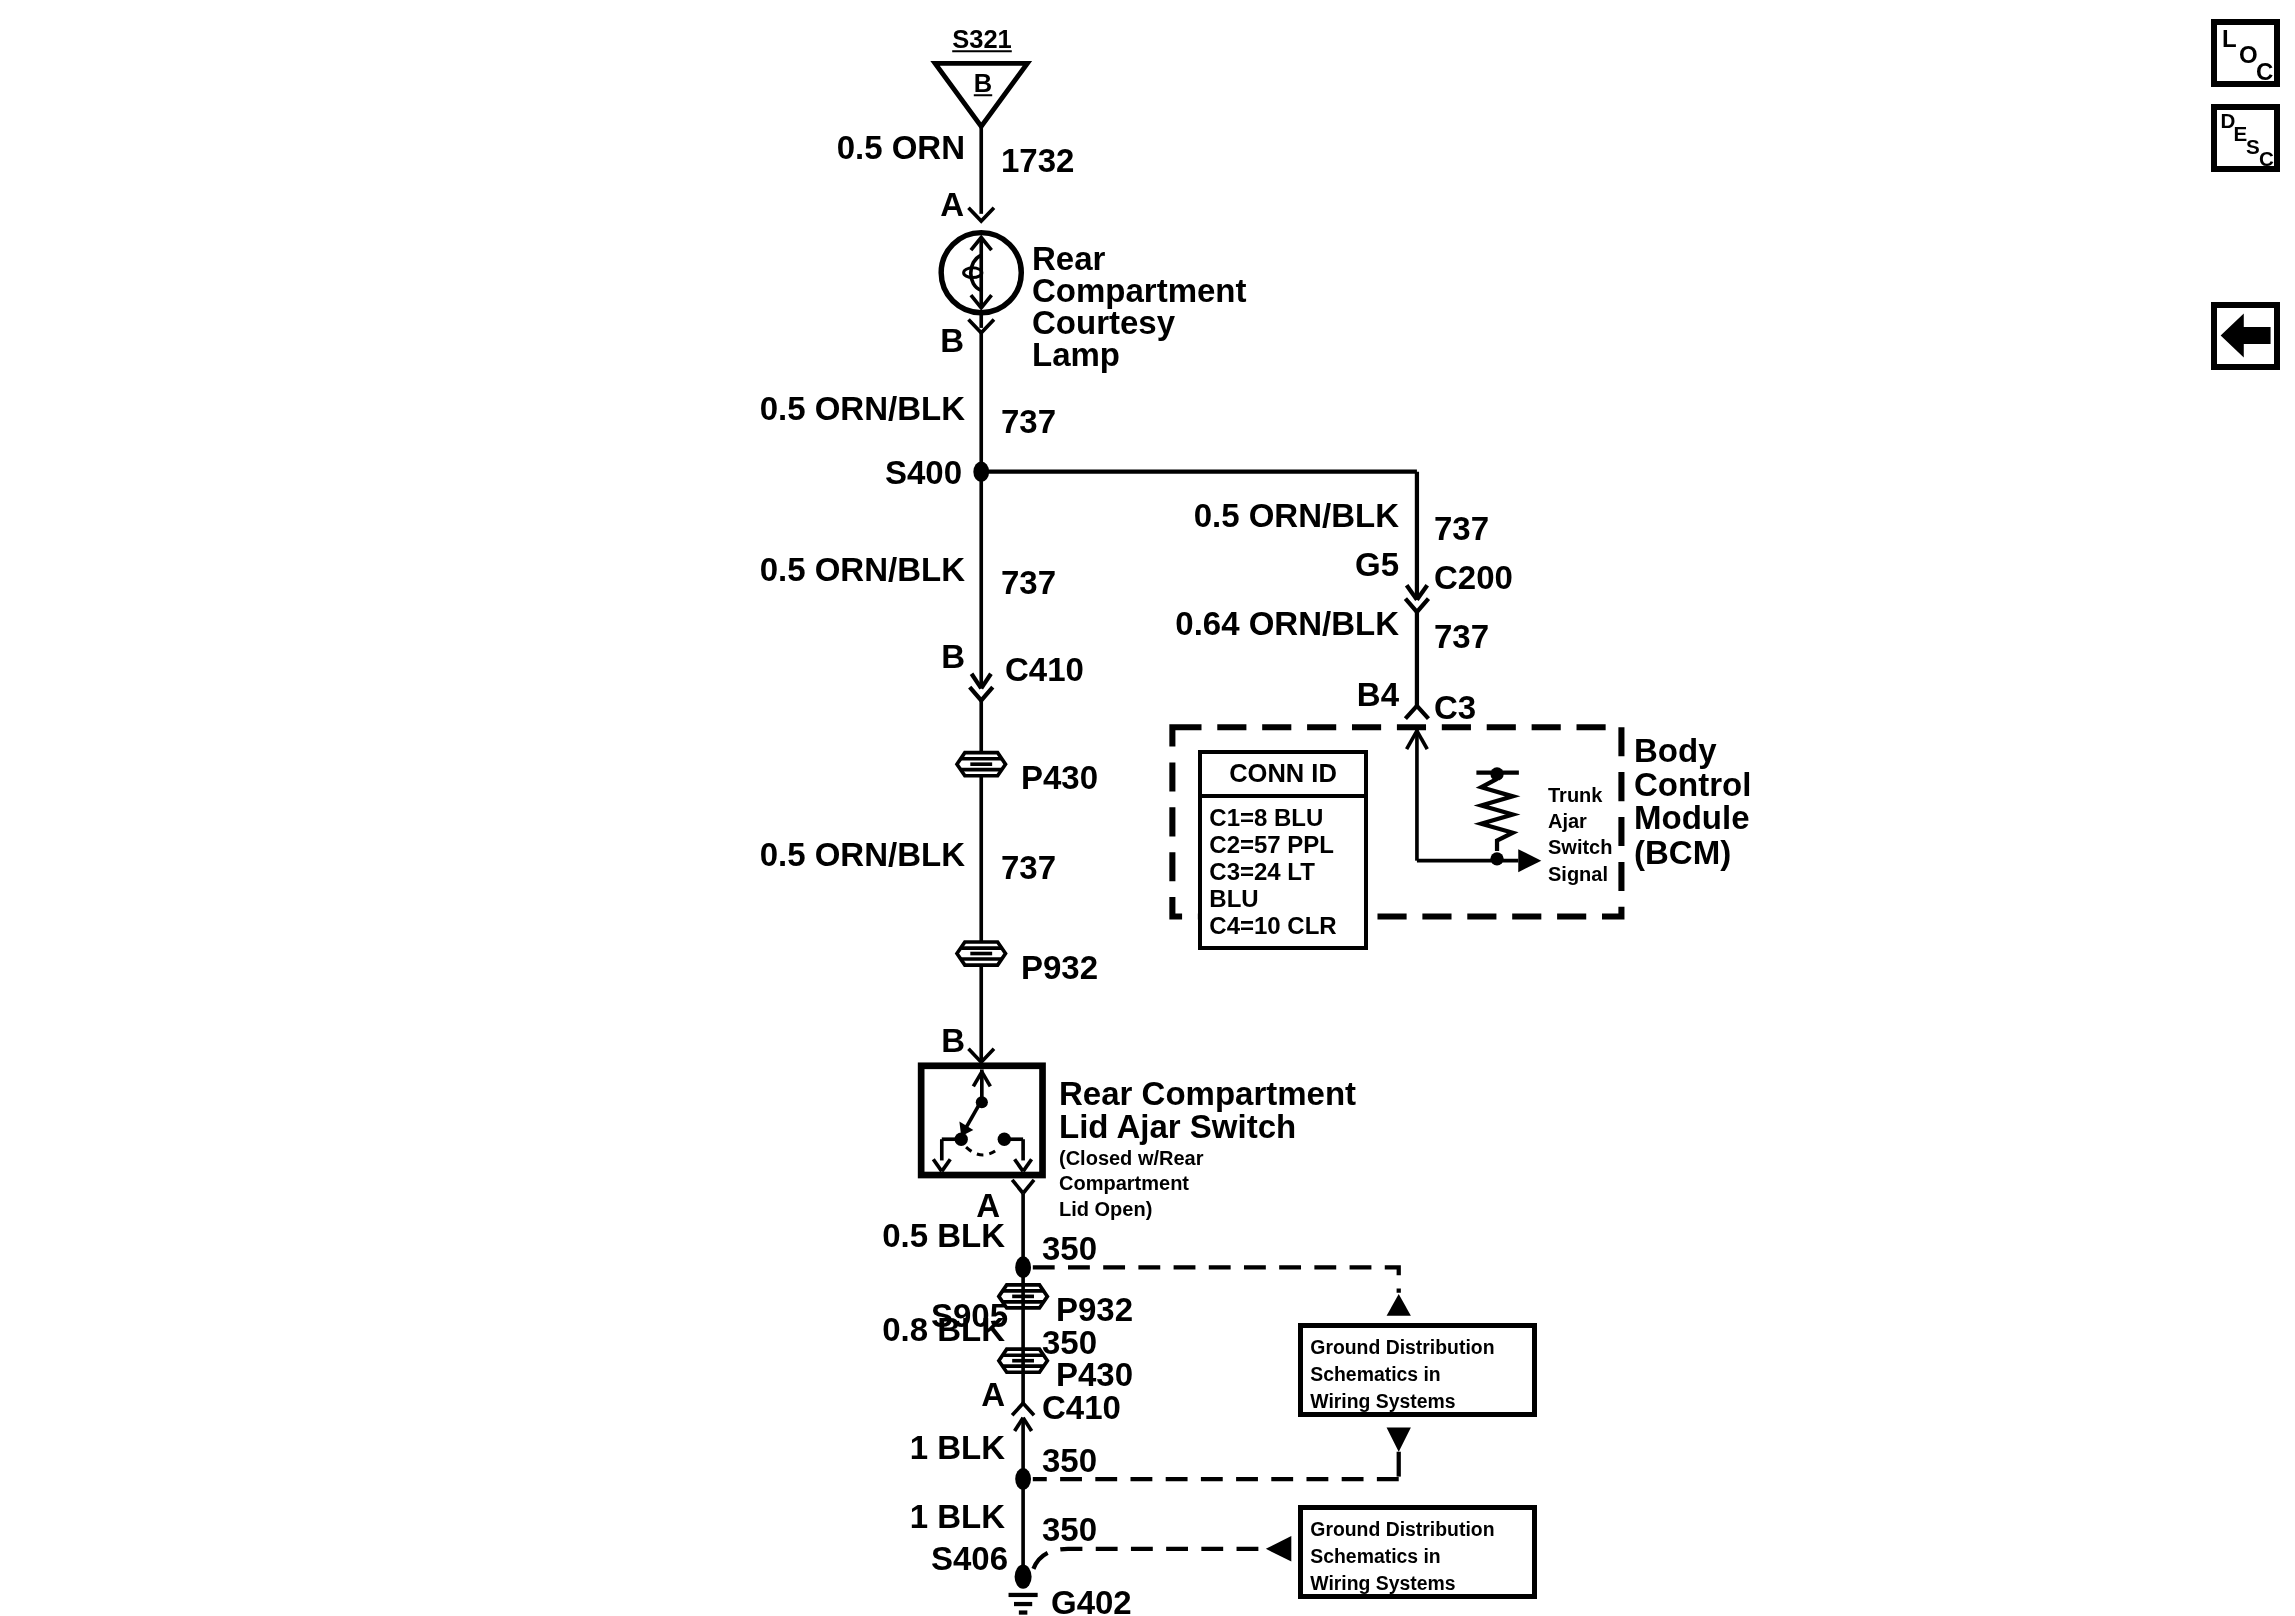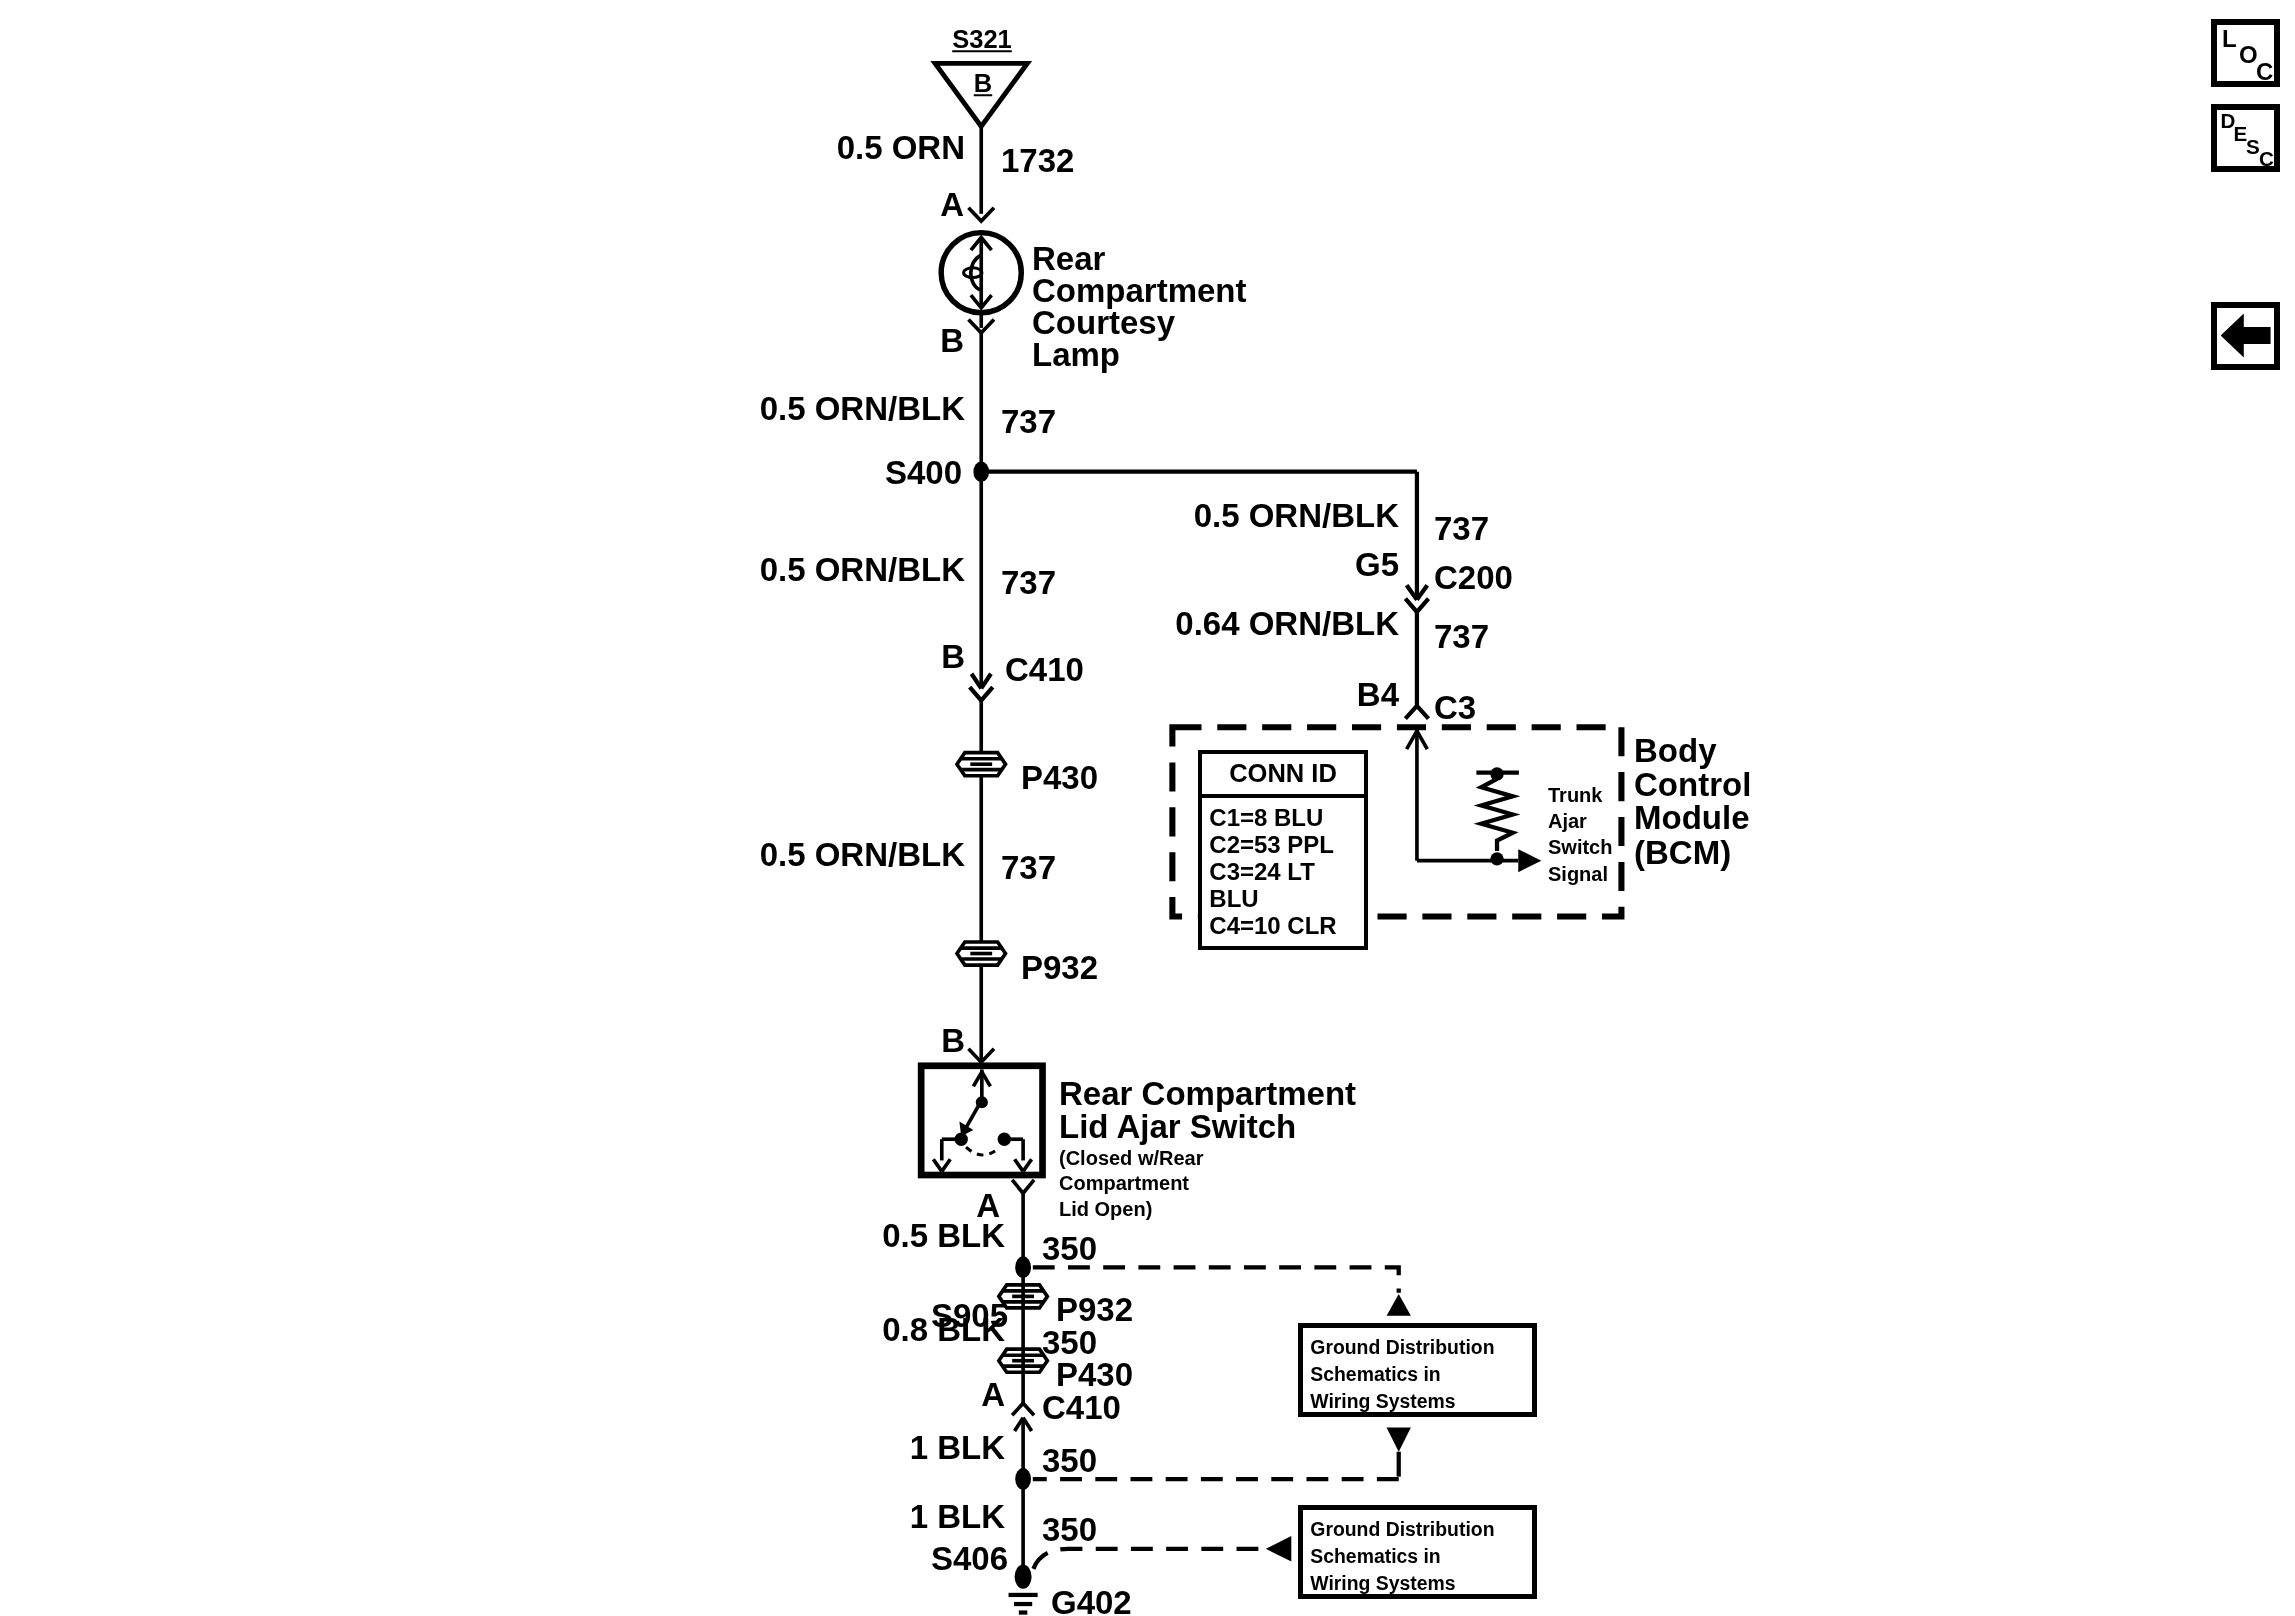--- a/index.html
+++ b/index.html
@@ -187,21 +187,21 @@
   <div class="lbl la" style="left:1434px;top:564px;">C200</div>
   <div class="lbl ra" style="left:1399px;top:623px;">0.64 ORN/BLK</div>
   <div class="lbl la" style="left:1434px;top:623px;">737</div>
   <div class="lbl ra" style="left:1399px;top:694px;">B4</div>
   <div class="lbl la" style="left:1434px;top:694px;">C3</div>
 
   <div class="conn-table">
     <div class="conn-head">CONN ID</div>
     <div class="conn-rows">
       <div class="conn-row">C1=8 BLU</div>
-      <div class="conn-row">C2=53 PPL</div>
+      <div class="conn-row">C2=57 PPL</div>
       <div class="conn-row">C3=24 LT BLU</div>
       <div class="conn-row">C4=10 CLR</div>
     </div>
   </div>
 
   <div class="lbl la f40" style="left:1548px;top:782px;">Trunk</div>
   <div class="lbl la f40" style="left:1548px;top:808px;">Ajar</div>
   <div class="lbl la f40" style="left:1548px;top:834px;">Switch</div>
   <div class="lbl la f40" style="left:1548px;top:861px;">Signal</div>
 

